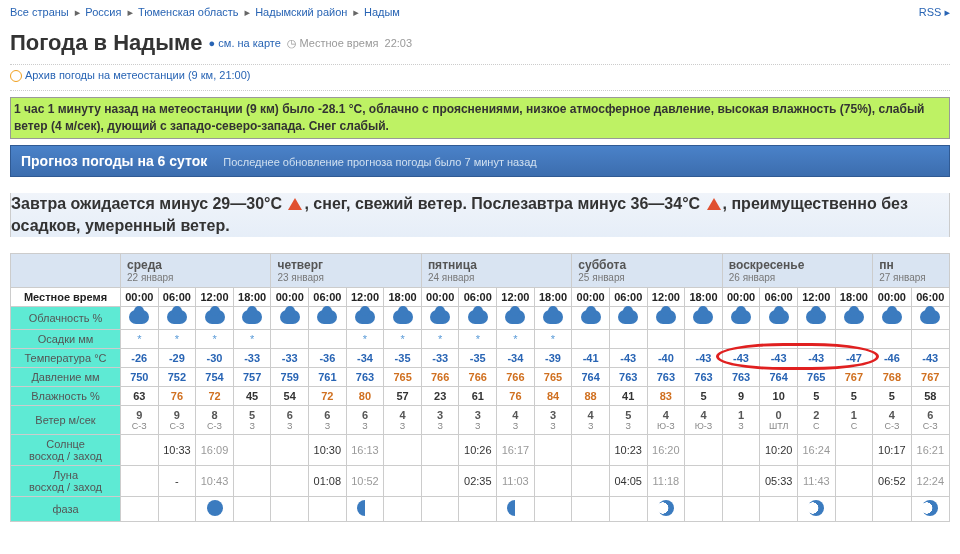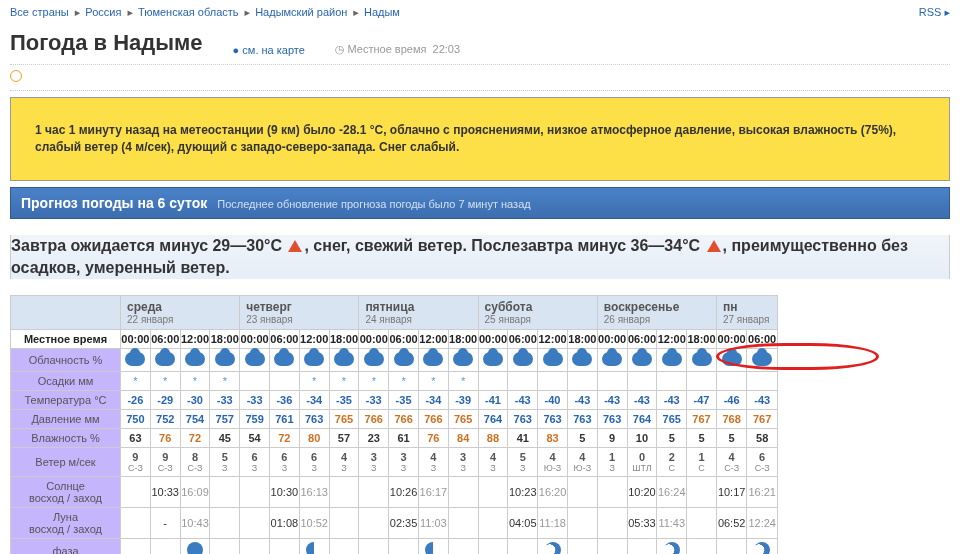--- a/index.html
+++ b/index.html
@@ -2,39 +2,39 @@
 <html><head>
 <meta charset="utf-8">
 <style>
 *{margin:0;padding:0;box-sizing:border-box}
 body{font-family:Arial,sans-serif;font-size:11px;background:#fff;color:#333;width:960px}
 a{color:#2864B4;text-decoration:none}
 .breadcrumb{padding:6px 10px;font-size:11px}
 .breadcrumb a{margin-right:4px}
 .breadcrumb .sep{color:#666;margin:0 2px}
 .rss{float:right;color:#2864B4;padding:6px 10px}
-.title-row{padding:5px 10px 8px 10px;display:flex;align-items:flex-end;gap:30px}
+.title-row{padding:5px 10px 8px 10px;display:flex;align-items:center;gap:6px}
 h1{font-size:22px;font-weight:bold;color:#333}
 .title-links{font-size:11px;color:#2864B4}
 .local-time{color:#999}
 .archive{padding:4px 10px 8px 10px;font-size:11px;color:#2864B4}
 .archive-icon{display:inline-block;width:12px;height:12px;border:1px solid #F0A020;border-radius:50%;vertical-align:middle;margin-right:3px}
 hr.dots{border:none;border-top:1px dotted #ccc;margin:0 10px}
-.now-box{border:1px solid #999;margin:6px 10px;padding:24px;font-size:12px;line-height:1.4;background:#fde047;color:#333;font-weight:bold}
+.now-box{border:1px solid #999;margin:6px 10px;padding:3px;font-size:12px;line-height:1.4;background:#bef264;color:#333;font-weight:bold}
 .forecast-head{background:linear-gradient(#4A82C9,#3C6DAE);color:#fff;margin:0 10px;padding:7px 10px;font-size:12px;border:1px solid #305A93}
 .forecast-head b{font-size:14px;font-weight:bold}
-.forecast-head .upd{color:#D0E0F0;font-size:11px;margin-left:10px}
+.forecast-head .upd{color:#D0E0F0;font-size:11px;margin-left:16px}
 .summary{margin:16px 10px;font-size:16px;line-height:1.4;background:linear-gradient(#F0F4FA,#E6EEF8);border-left:1px solid #ccc;border-right:1px solid #ccc;font-weight:bold;color:#333}
 .warn{color:#D03020;display:inline-block;width:0;height:0;border-left:7px solid transparent;border-right:7px solid transparent;border-bottom:12px solid #E05030;vertical-align:middle;margin:0 2px}
-.tbl{border-collapse:collapse;width:768px;margin:0 10px}
+.tbl{border-collapse:collapse;width:940px;margin:0 10px}
 .tbl td,.tbl th{border:1px solid #ccc;text-align:center;padding:3px 0;font-size:11px}
 .day-head td{background:#D9E4F2;font-weight:bold;text-align:left;padding:4px 6px;color:#555;vertical-align:top;height:32px}
 .day-head .dn{font-size:12px}
 .day-head .dt{font-weight:normal;font-size:10px;color:#777}
-.row-label{background:#c4b5fd;text-align:left;padding-left:6px;width:110px;color:#555;font-size:11px}
+.row-label{background:#5eead4;text-align:left;padding-left:6px;width:110px;color:#555;font-size:11px}
 .time-row td{background:#fff;color:#222;font-weight:bold}
 .cloud-cell{background:#fff}
 .cloud-icon{width:20px;height:14px;background:#3B7BBF;border-radius:8px;display:inline-block;position:relative}
 .cloud-icon::before{content:'';position:absolute;width:10px;height:10px;background:#3B7BBF;border-radius:50%;top:-4px;left:5px}
 .precip{color:#5A9BD8;font-size:14px}
 .temp{color:#2864B4;font-weight:bold;font-size:13px}
 .press{color:#2864B4;font-weight:bold}
 .press.orange{color:#D07020}
 .hum{color:#333;font-weight:bold}
 .hum.orange{color:#D07020}
@@ -58,21 +58,21 @@
 <a>Надымский район</a><span class="sep">▸</span>
 <a>Надым</a>
 </div>
 
 <div class="title-row">
 <h1>Погода в Надыме</h1>
 <span class="title-links"><span>●</span> <a>см. на карте</a></span>
 <span class="title-links local-time"><span>◷</span> <span>Местное время</span> &nbsp;<span>22:03</span></span>
 </div>
 <hr class="dots">
-<div class="archive"><span class="archive-icon"></span></div>
+<div class="archive"><span class="archive-icon"></span><a>Архив погоды на метеостанции (9 км, 21:00)</a></div>
 <hr class="dots">
 
 <div class="now-box">1 час 1 минуту назад на метеостанции (9 км) было -28.1 °C, облачно с прояснениями, низкое атмосферное давление, высокая влажность (75%), слабый ветер (4 м/сек), дующий с западо-северо-запада. Снег слабый.</div>
 
 <div class="forecast-head">
 <b>Прогноз погоды на 6 суток</b><span class="upd">Последнее обновление прогноза погоды было 7 минут назад</span>
 </div>
 
 <div class="summary">
 <span>Завтра ожидается минус 29—30°C</span> <span class="warn"></span><span>, снег, свежий ветер. Послезавтра минус 36—34°C</span> <span class="warn"></span><span>, преимущественно без осадков, умеренный ветер.</span>

